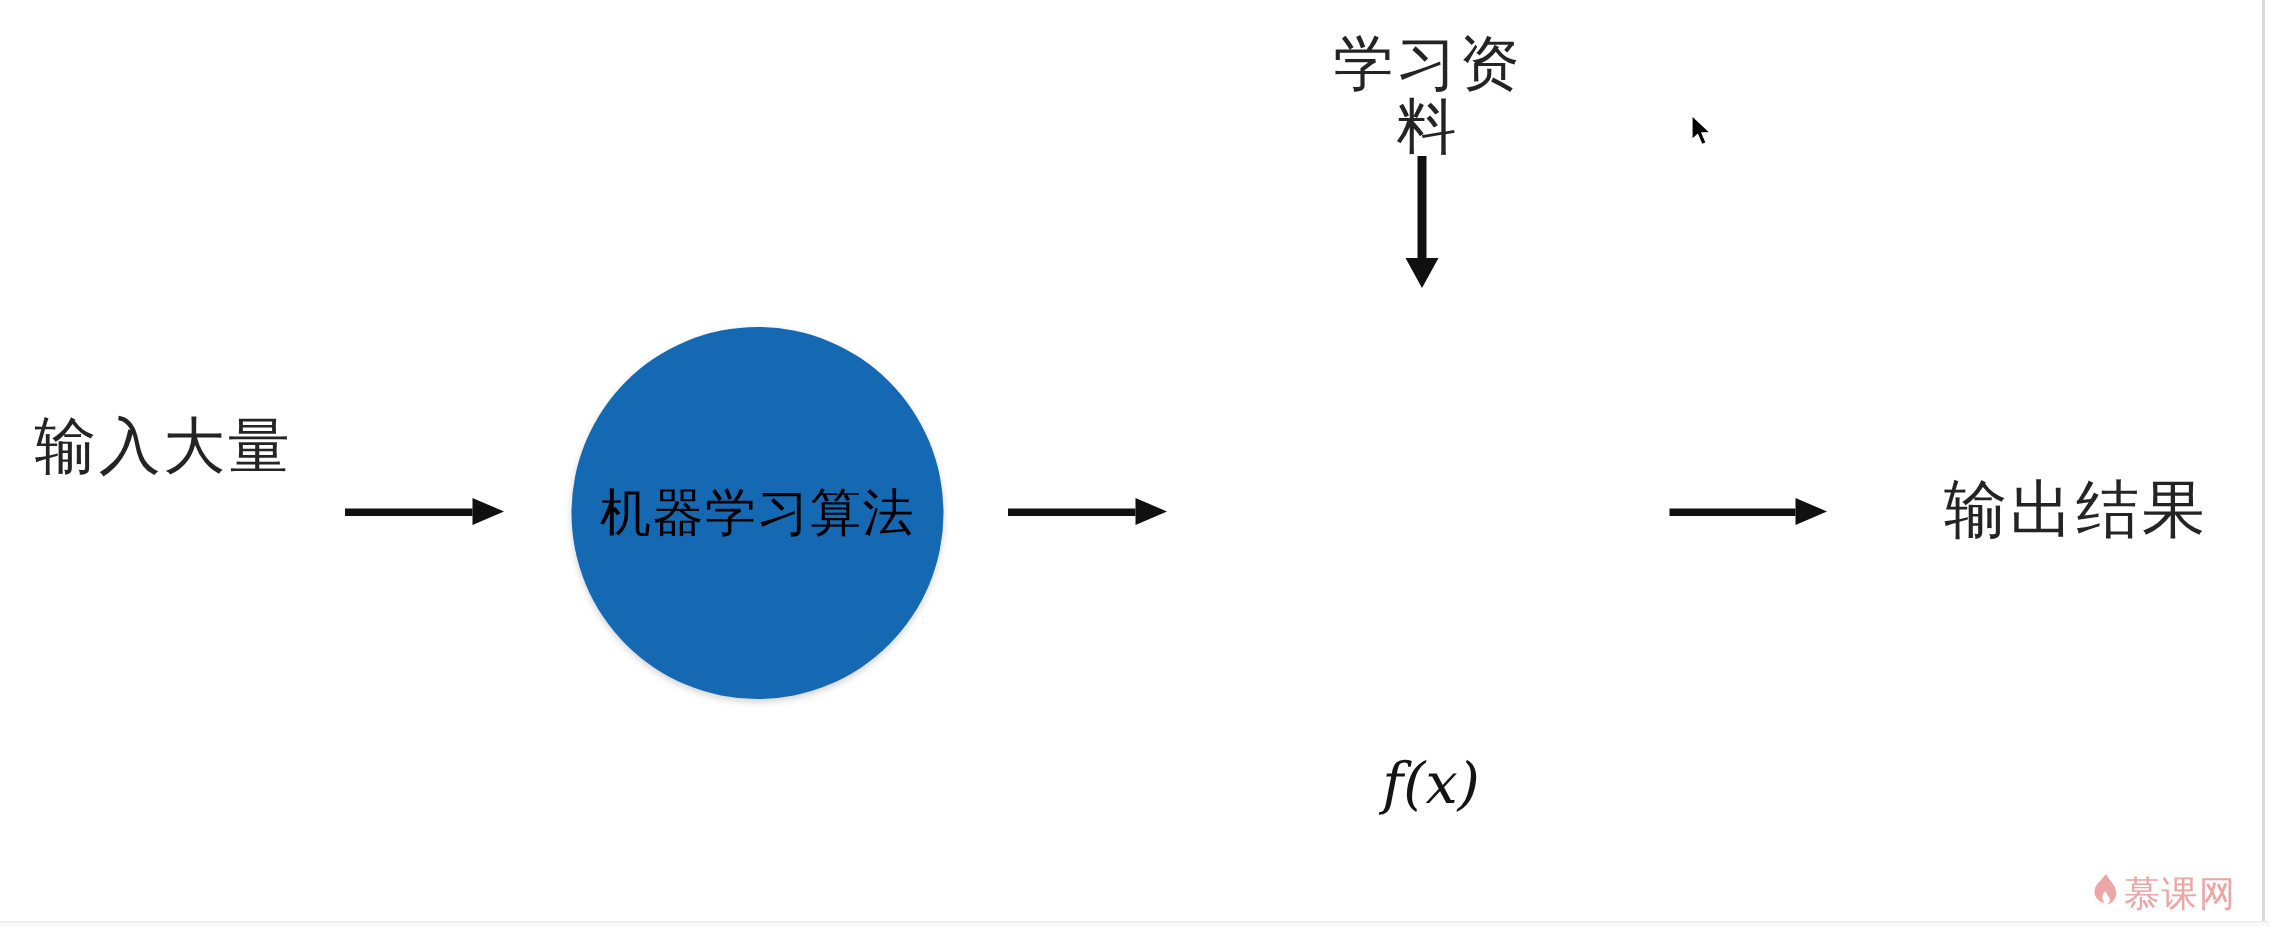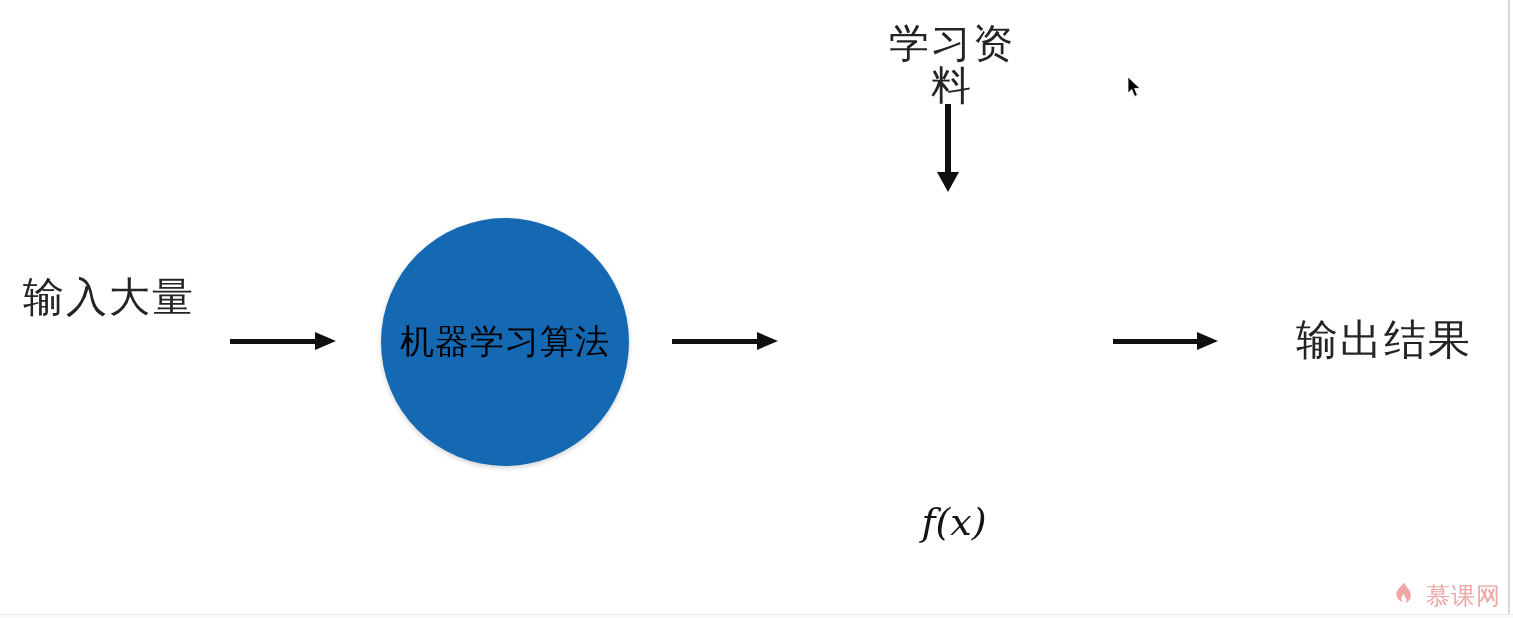--- a/index.html
+++ b/index.html
@@ -88,21 +88,21 @@
     font-family: "DejaVu Serif", serif; font-style: italic;
     font-size: 38px; line-height: 56px; color: #141414;
   }
 
   
   .mouse-cursor { position: absolute; left: 1127px; top: 77px; }
 
   
   .watermark {
     position: absolute; left: 1394px; top: 582px;
-    display: flex; align-items: center; column-gap: 13px;
+    display: flex; align-items: center; column-gap: 3px;
   }
   .watermark .brand {
     font-size: 24px; line-height: 26px; font-weight: 500;
     color: #eda5a5; letter-spacing: 1px;
   }
 
   
   .right-edge-line {
     position: absolute; left: 1508px; top: 0; width: 2px; height: 618px;
     background: #d9d9d9;

